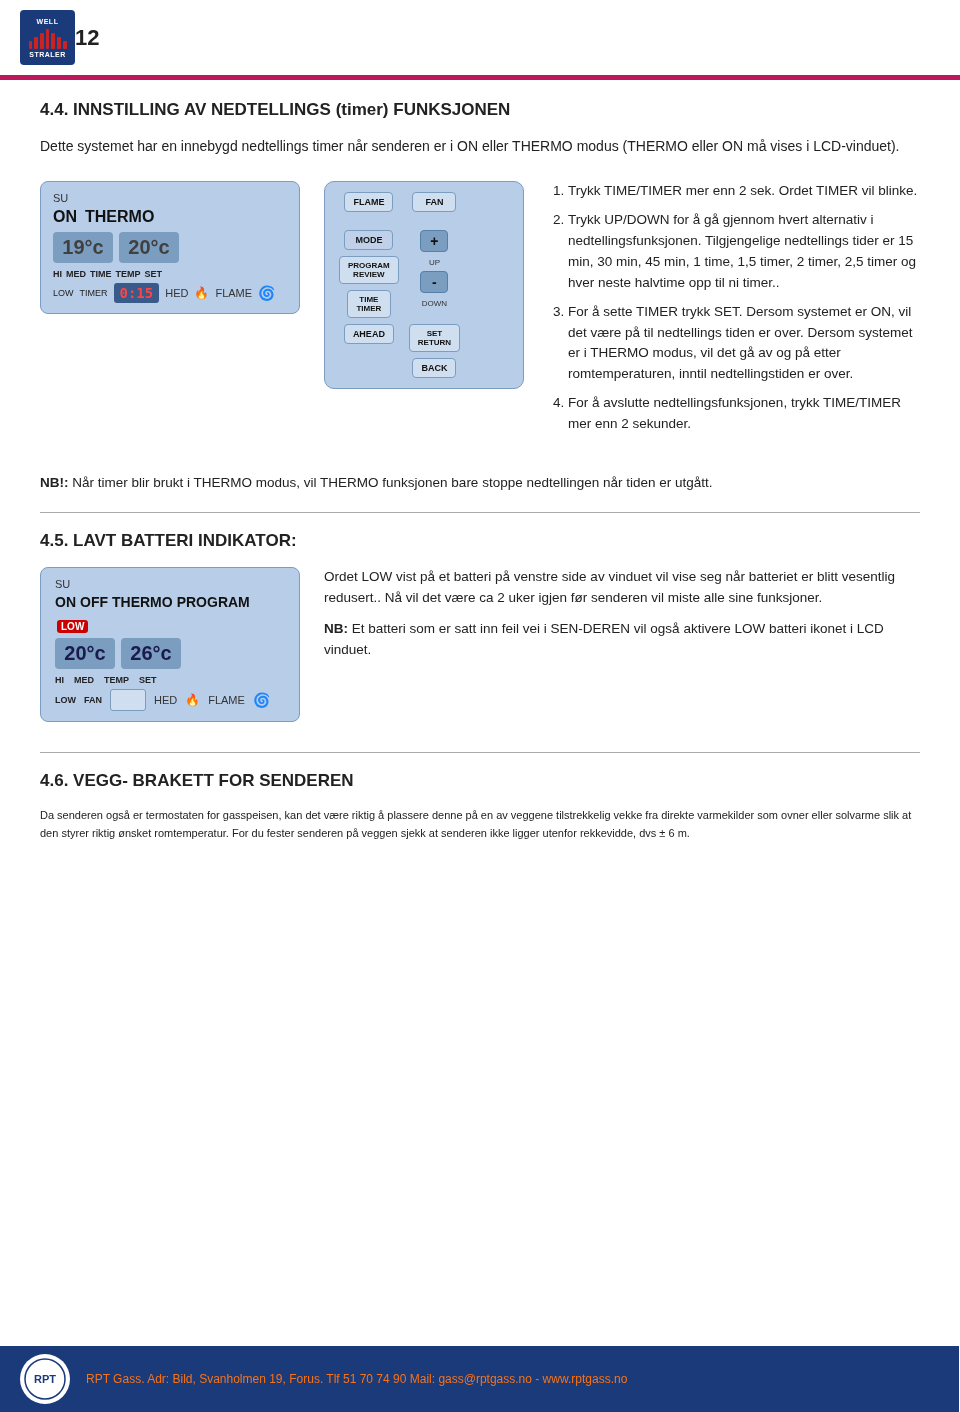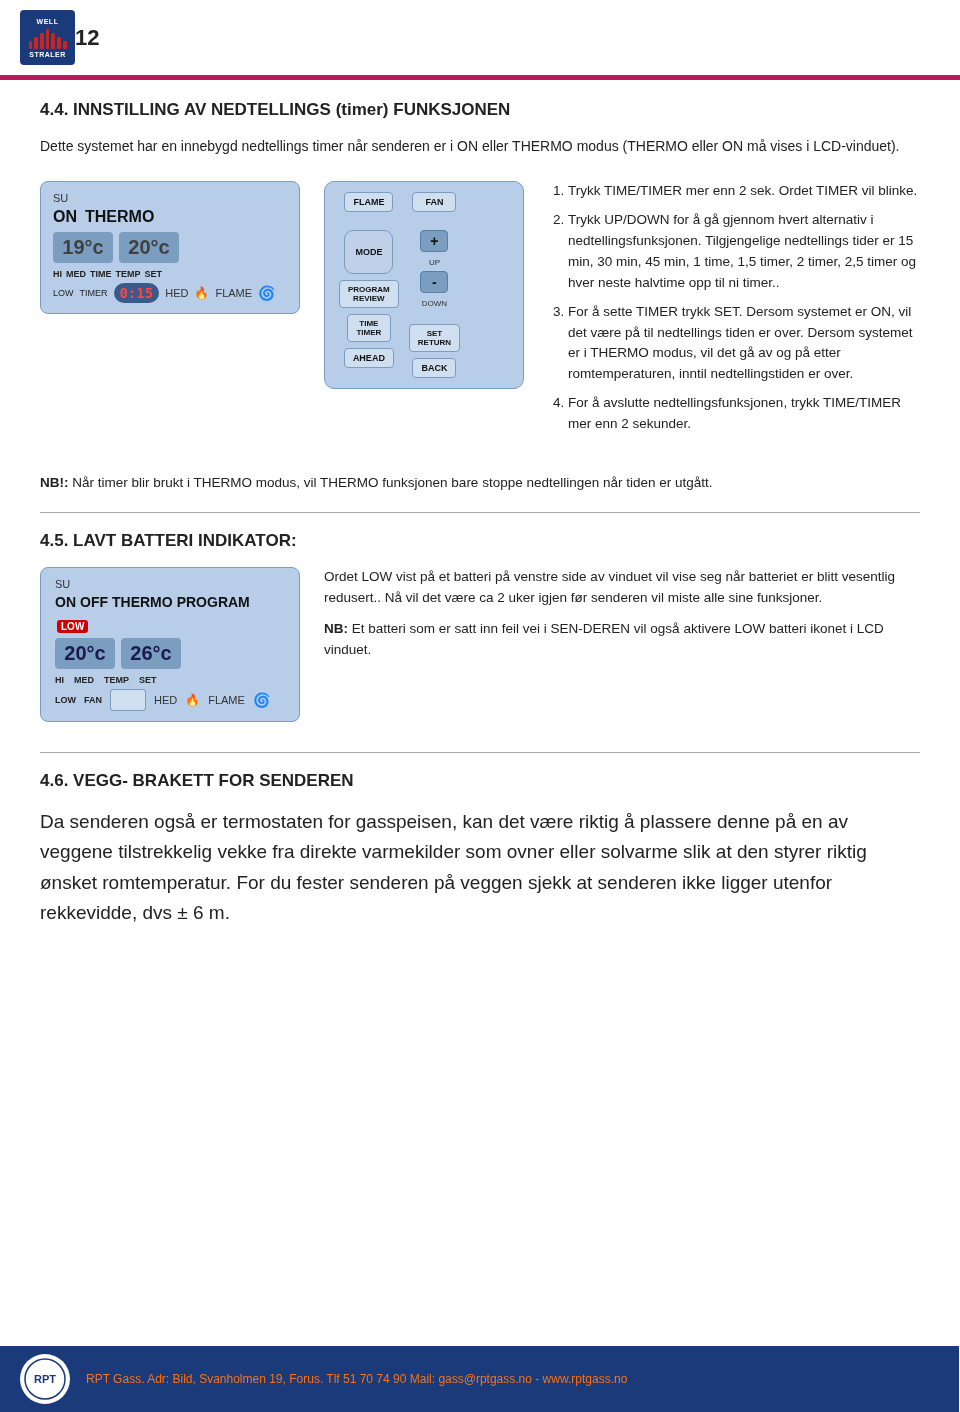--- a/index.html
+++ b/index.html
@@ -108,21 +108,21 @@
       gap: 4px;
       font-size: 9px;
       font-weight: bold;
       margin-bottom: 2px;
     }
     .timer-display {
       background: #3a5a8a;
       color: #ff4444;
       font-size: 14px;
       font-weight: bold;
-      border-radius: 10px;
+      border-radius: 3px;
       padding: 2px 6px;
       font-family: monospace;
     }
     .flame-icon-small {
       font-size: 12px;
       color: #e05500;
     }
     .fan-icon-small {
       font-size: 14px;
       color: #333;
@@ -144,22 +144,22 @@
       padding: 4px 8px;
       font-size: 9px;
       font-weight: bold;
       text-align: center;
       color: #111;
       min-width: 44px;
     }
     .remote-btn-oval {
       background: #c0d0e8;
       border: 1px solid #7a9dc0;
-      border-radius: 9px;
-      padding: 16px 10px;
+      border-radius: 4px;
+      padding: 4px 10px;
       font-size: 9px;
       font-weight: bold;
       text-align: left;
       color: #111;
       min-width: 40px;
     }
     .remote-plus-minus {
       display: flex;
       flex-direction: column;
       gap: 4px;
@@ -297,21 +297,21 @@
     .battery-desc {
       flex: 1;
       font-size: 13.5px;
       line-height: 1.55;
     }
     .battery-desc p { margin-bottom: 10px; }
     .battery-desc strong { font-weight: bold; }
 
     
     .section-46 { margin-bottom: 30px; }
-    .section-46 p { font-size: 19px; line-height: 1.6; }
+    .section-46 p { font-size: 11px; line-height: 1.6; }
 
     
     .footer {
       position: absolute;
       bottom: 0;
       left: 0;
       right: 1px;
       background: #1a3a7a;
       color: #fff;
       display: flex;

